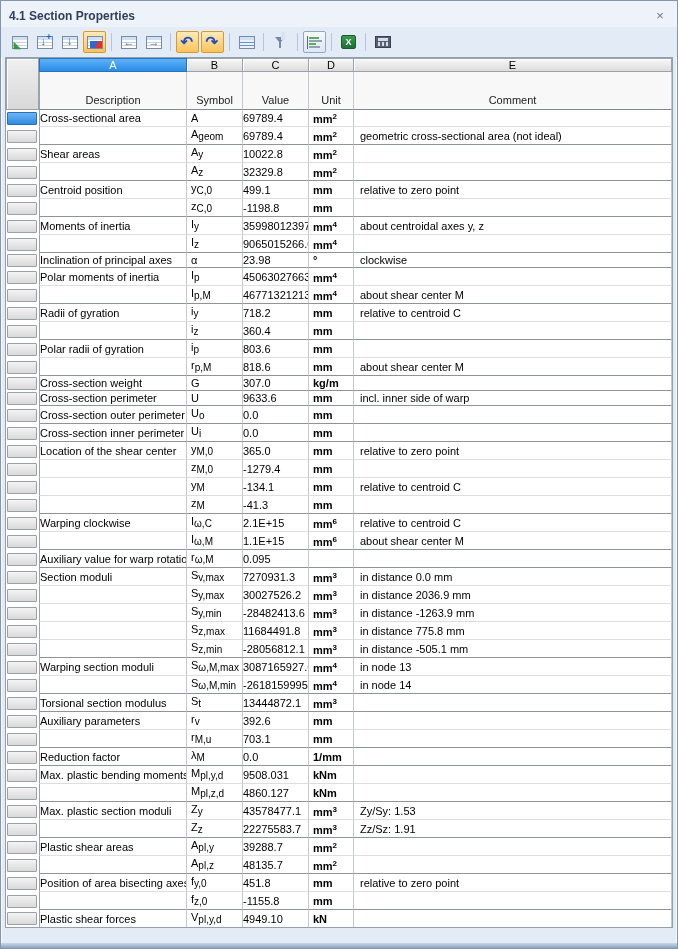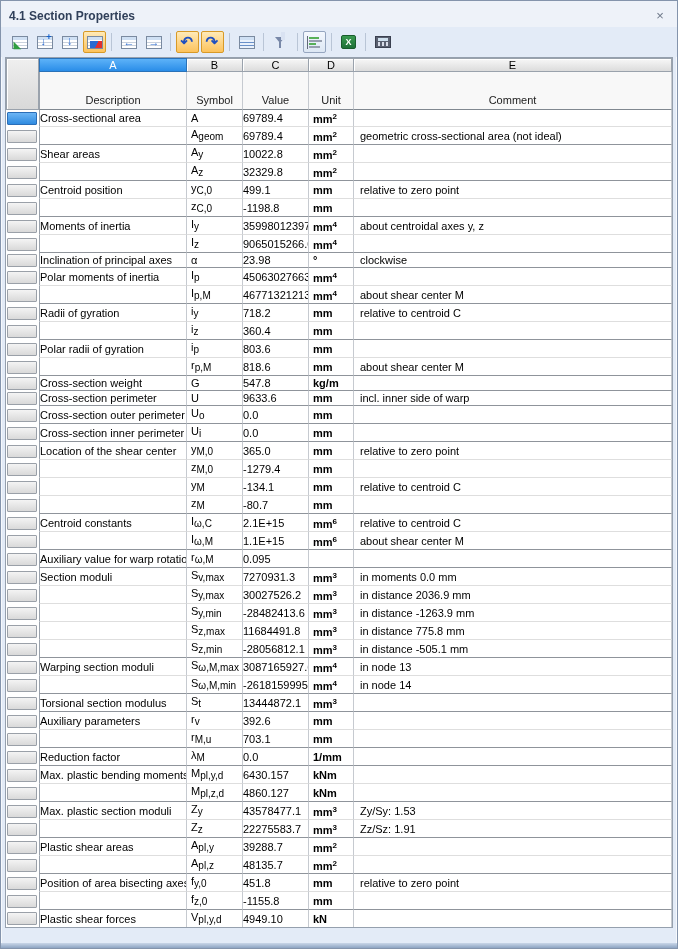--- a/index.html
+++ b/index.html
@@ -320,21 +320,21 @@
             <td class="data val">818.6</td>
             <td class="data unit">mm</td>
             <td class="data com">about shear center M</td>
           </tr>
           <tr class="pre">
             <td class="gut">
               <span class="gbtn"></span>
             </td>
             <td class="data desc">Cross-section weight</td>
             <td class="data sym">G</td>
-            <td class="data val">547.8</td>
+            <td class="data val">307.0</td>
             <td class="data unit">kg/m</td>
             <td class="data com"></td>
           </tr>
           <tr class="pre">
             <td class="gut">
               <span class="gbtn"></span>
             </td>
             <td class="data desc">Cross-section perimeter</td>
             <td class="data sym">U</td>
             <td class="data val">9633.6</td>
@@ -390,29 +390,29 @@
             <td class="data val">-134.1</td>
             <td class="data unit">mm</td>
             <td class="data com">relative to centroid C</td>
           </tr>
           <tr class="pre">
             <td class="gut">
               <span class="gbtn"></span>
             </td>
             <td class="data desc"></td>
             <td class="data sym">z<span class="sb">M</span></td>
-            <td class="data val">-80.7</td>
-            <td class="data unit">mm</td>
-            <td class="data com"></td>
-          </tr>
-          <tr>
-            <td class="gut">
-              <span class="gbtn"></span>
-            </td>
-            <td class="data desc">Centroid constants</td>
+            <td class="data val">-41.3</td>
+            <td class="data unit">mm</td>
+            <td class="data com"></td>
+          </tr>
+          <tr>
+            <td class="gut">
+              <span class="gbtn"></span>
+            </td>
+            <td class="data desc">Warping clockwise</td>
             <td class="data sym">I<span class="sb">ω,C</span></td>
             <td class="data val">2.1E+15</td>
             <td class="data unit">mm<span class="sp">6</span></td>
             <td class="data com">relative to centroid C</td>
           </tr>
           <tr class="pre">
             <td class="gut">
               <span class="gbtn"></span>
             </td>
             <td class="data desc"></td>
@@ -432,21 +432,21 @@
             <td class="data com"></td>
           </tr>
           <tr>
             <td class="gut">
               <span class="gbtn"></span>
             </td>
             <td class="data desc">Section moduli</td>
             <td class="data sym">S<span class="sb">v,max</span></td>
             <td class="data val">7270931.3</td>
             <td class="data unit">mm<span class="sp">3</span></td>
-            <td class="data com">in moments 0.0 mm</td>
+            <td class="data com">in distance 0.0 mm</td>
           </tr>
           <tr>
             <td class="gut">
               <span class="gbtn"></span>
             </td>
             <td class="data desc"></td>
             <td class="data sym">S<span class="sb">y,max</span></td>
             <td class="data val">30027526.2</td>
             <td class="data unit">mm<span class="sp">3</span></td>
             <td class="data com">in distance 2036.9 mm</td>
@@ -540,21 +540,21 @@
             <td class="data val">0.0</td>
             <td class="data unit">1/mm</td>
             <td class="data com"></td>
           </tr>
           <tr>
             <td class="gut">
               <span class="gbtn"></span>
             </td>
             <td class="data desc">Max. plastic bending moments</td>
             <td class="data sym">M<span class="sb">pl,y,d</span></td>
-            <td class="data val">6430.157</td>
+            <td class="data val">9508.031</td>
             <td class="data unit">kNm</td>
             <td class="data com"></td>
           </tr>
           <tr class="pre">
             <td class="gut">
               <span class="gbtn"></span>
             </td>
             <td class="data desc"></td>
             <td class="data sym">M<span class="sb">pl,z,d</span></td>
             <td class="data val">4860.127</td>

